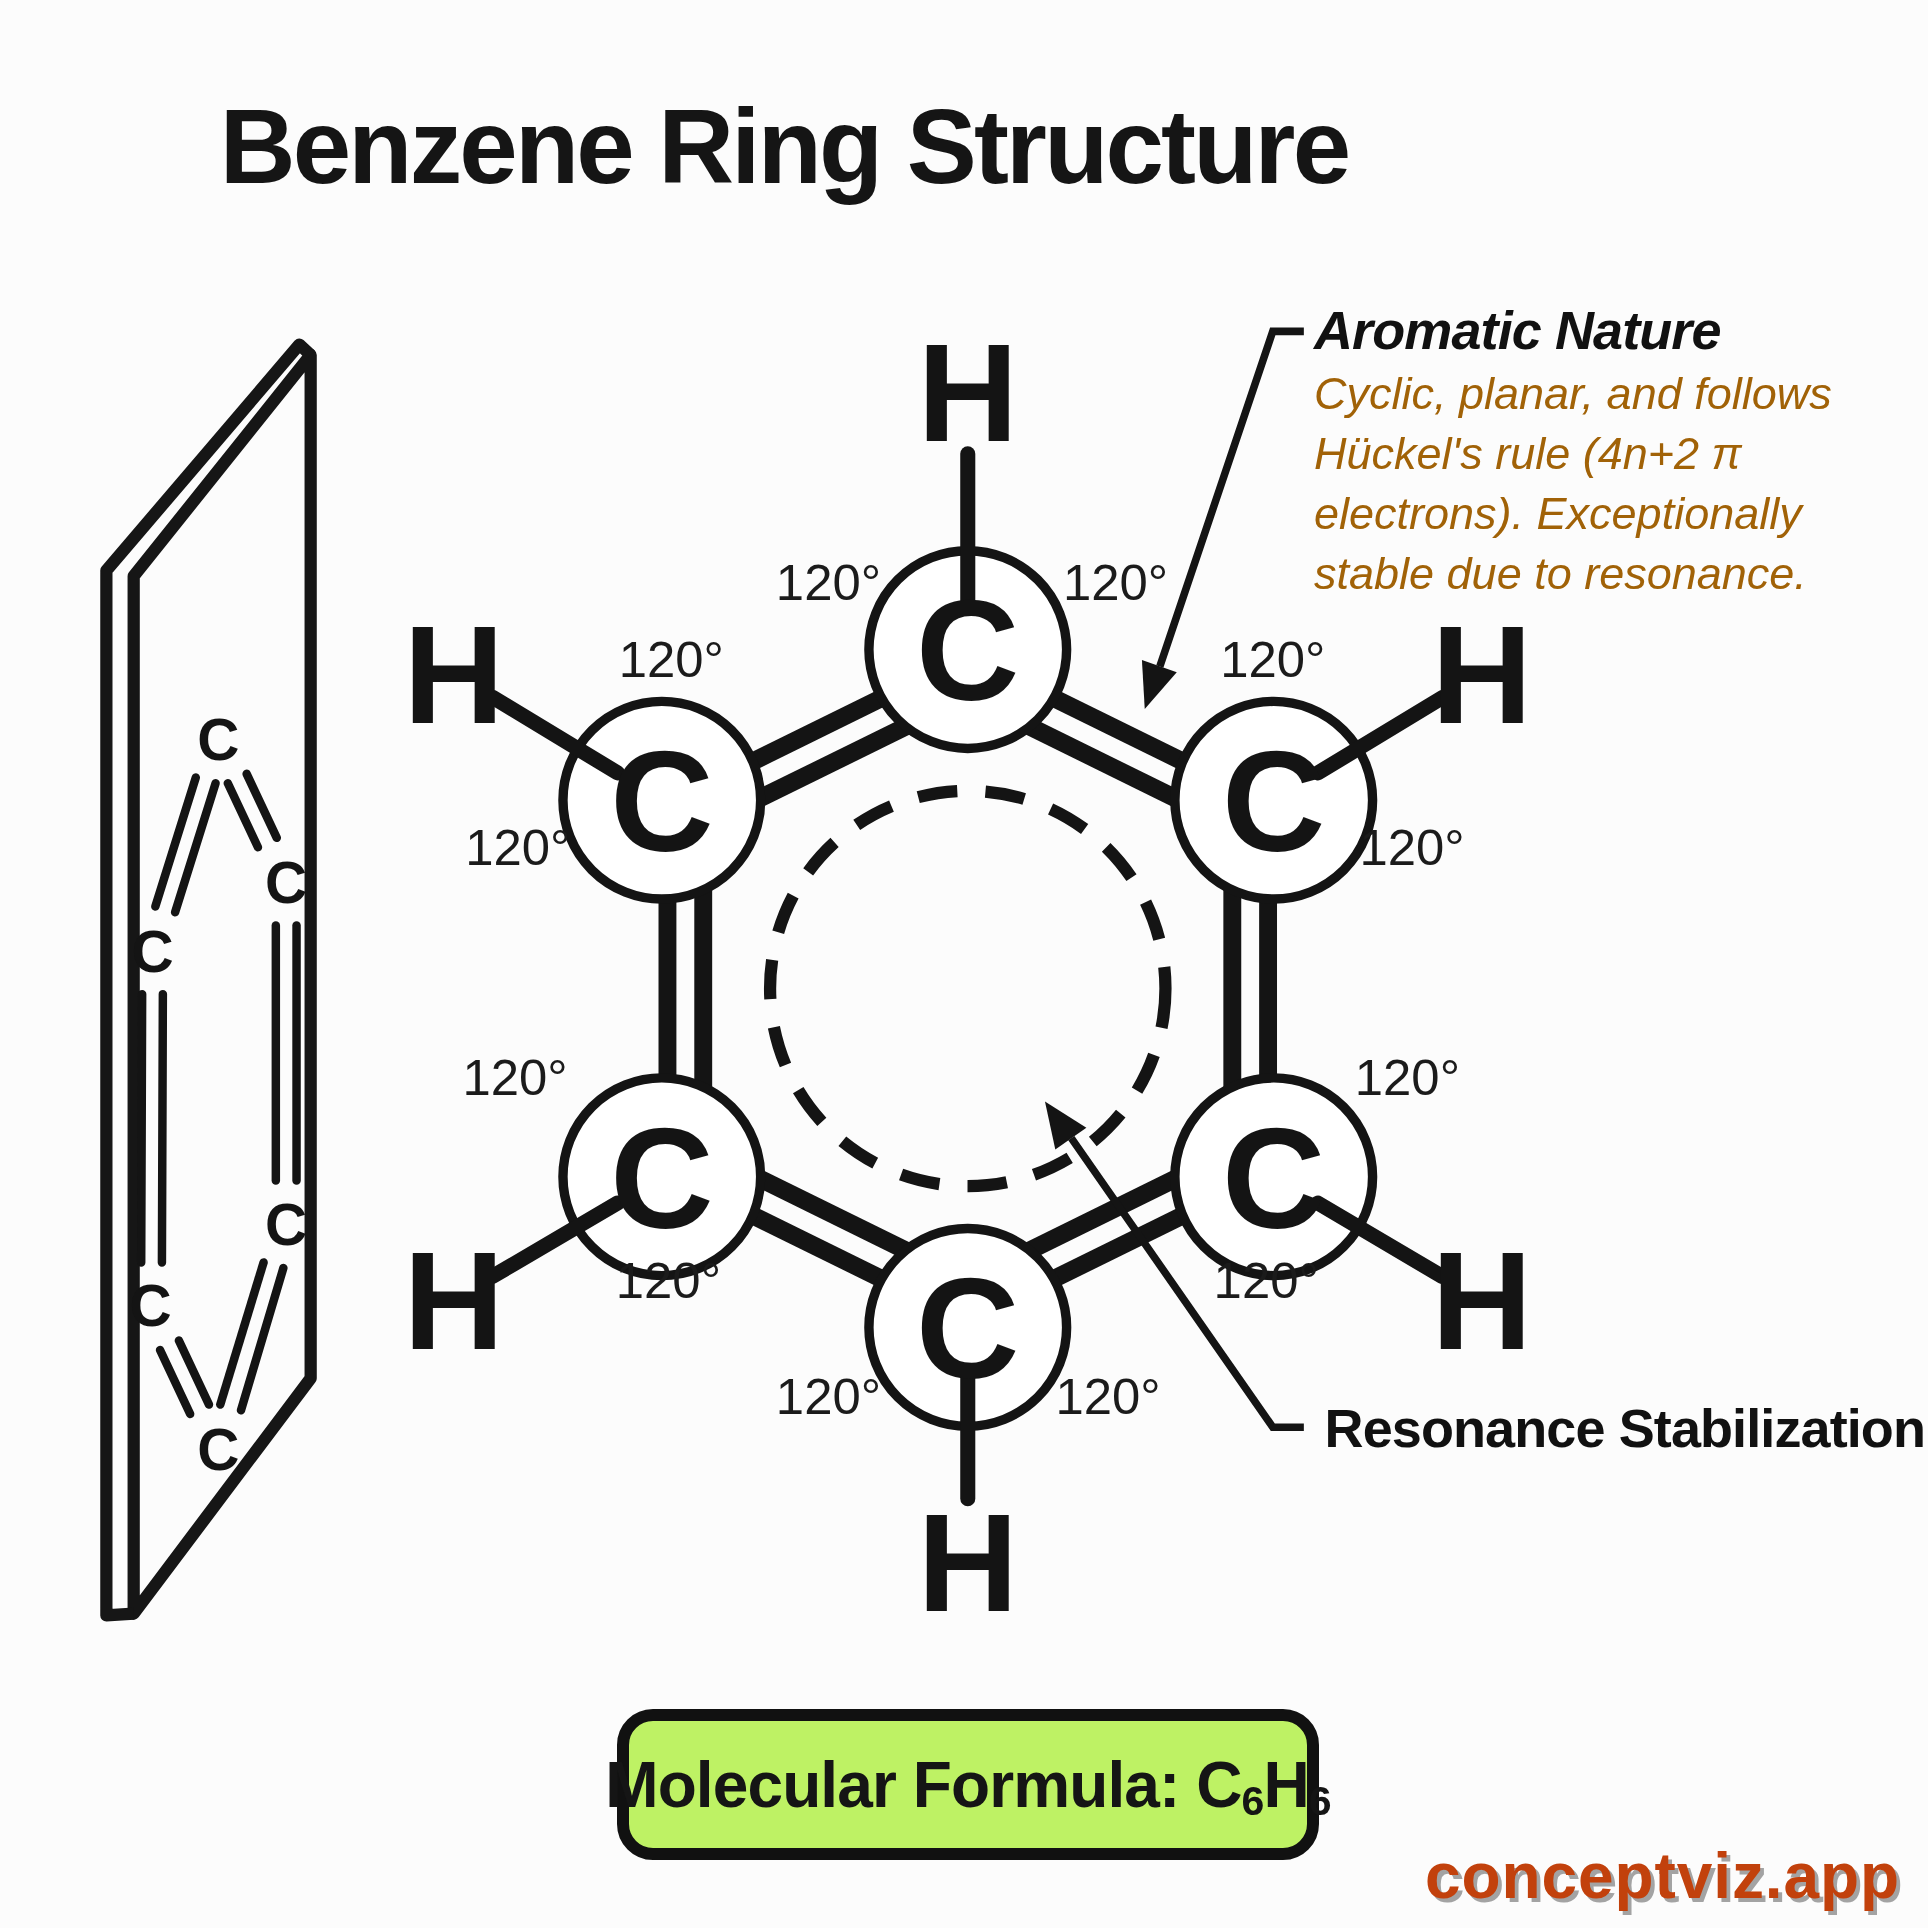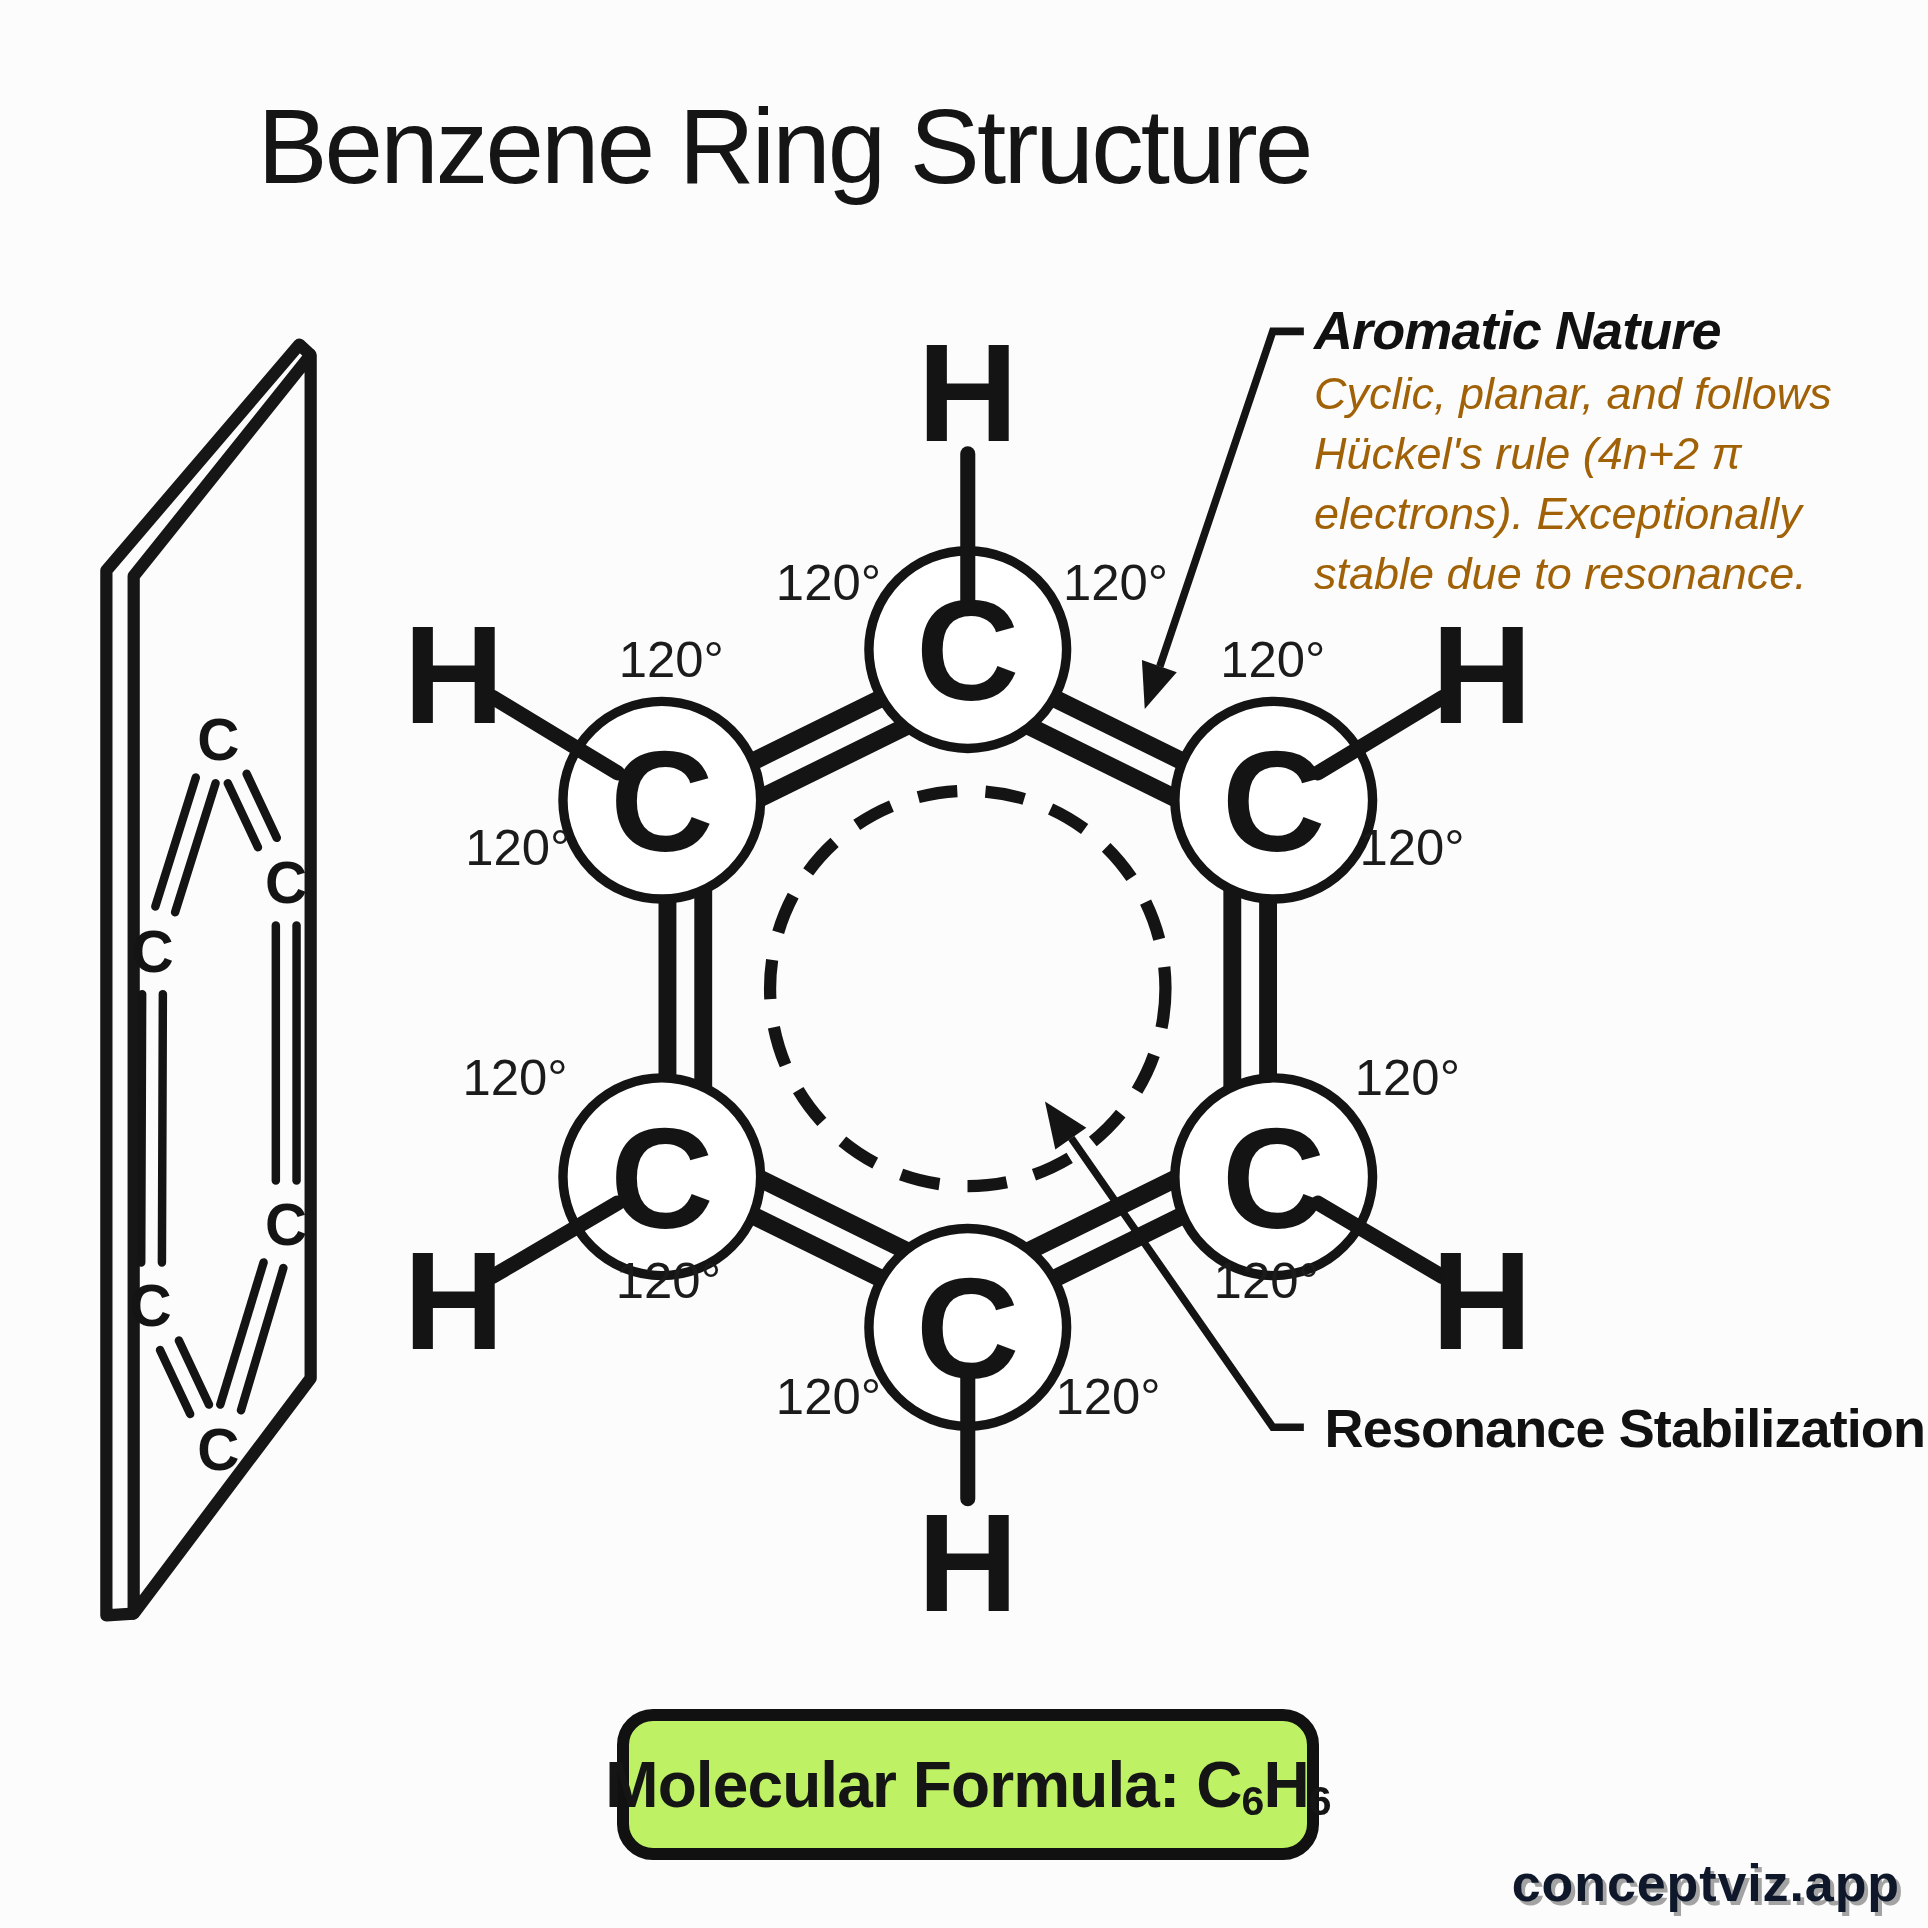--- a/index.html
+++ b/index.html
@@ -22,21 +22,21 @@
     top: 0;
   }
 
   .title {
     position: absolute;
     top: 87px;
     left: 0;
     width: 1568px;
     text-align: center;
     font-size: 105px;
-    font-weight: 400;
+    font-weight: 700;
     letter-spacing: -2.8px;
     color: #151515;
   }
 
   .callout {
     position: absolute;
     color: #161616;
   }
   .callout .heading {
     font-size: 54px;
@@ -76,23 +76,23 @@
   .formula-box .sub {
     font-size: 41px;
     position: relative;
     top: 17px;
   }
 
   .watermark {
     position: absolute;
     right: 28px;
     bottom: 15px;
-    font-size: 52px;
-    font-weight: 700;
-    color: #0f172a;
+    font-size: 64px;
+    font-weight: 700;
+    color: #c2410c;
     text-shadow: 3.8px 3.8px 0 #a3a3a3;
     letter-spacing: 0.9px;
   }
 
   
   text {
     font-family: "Liberation Sans", sans-serif;
     fill: #141414;
   }
   .atom-c { font-size: 152px; font-weight: 800; text-anchor: middle; }

